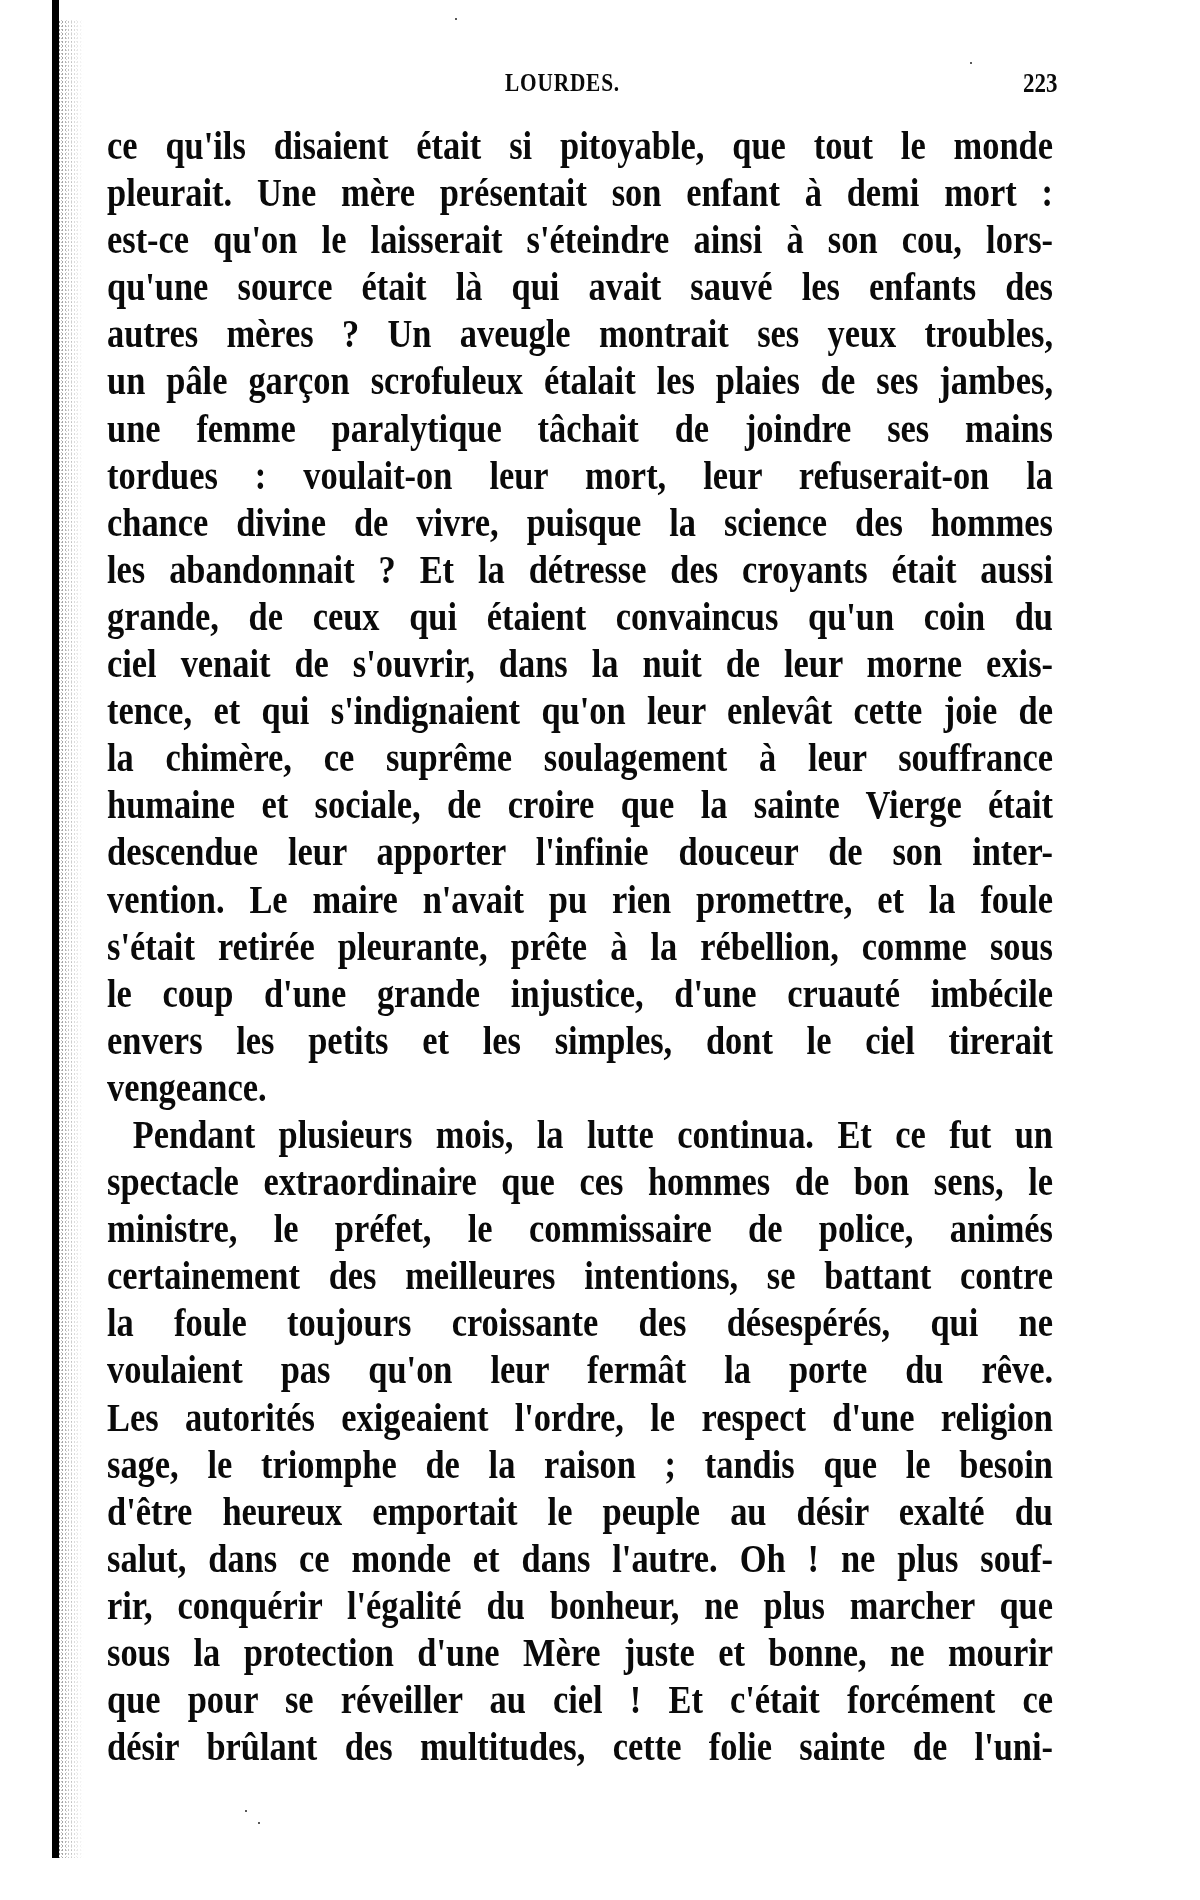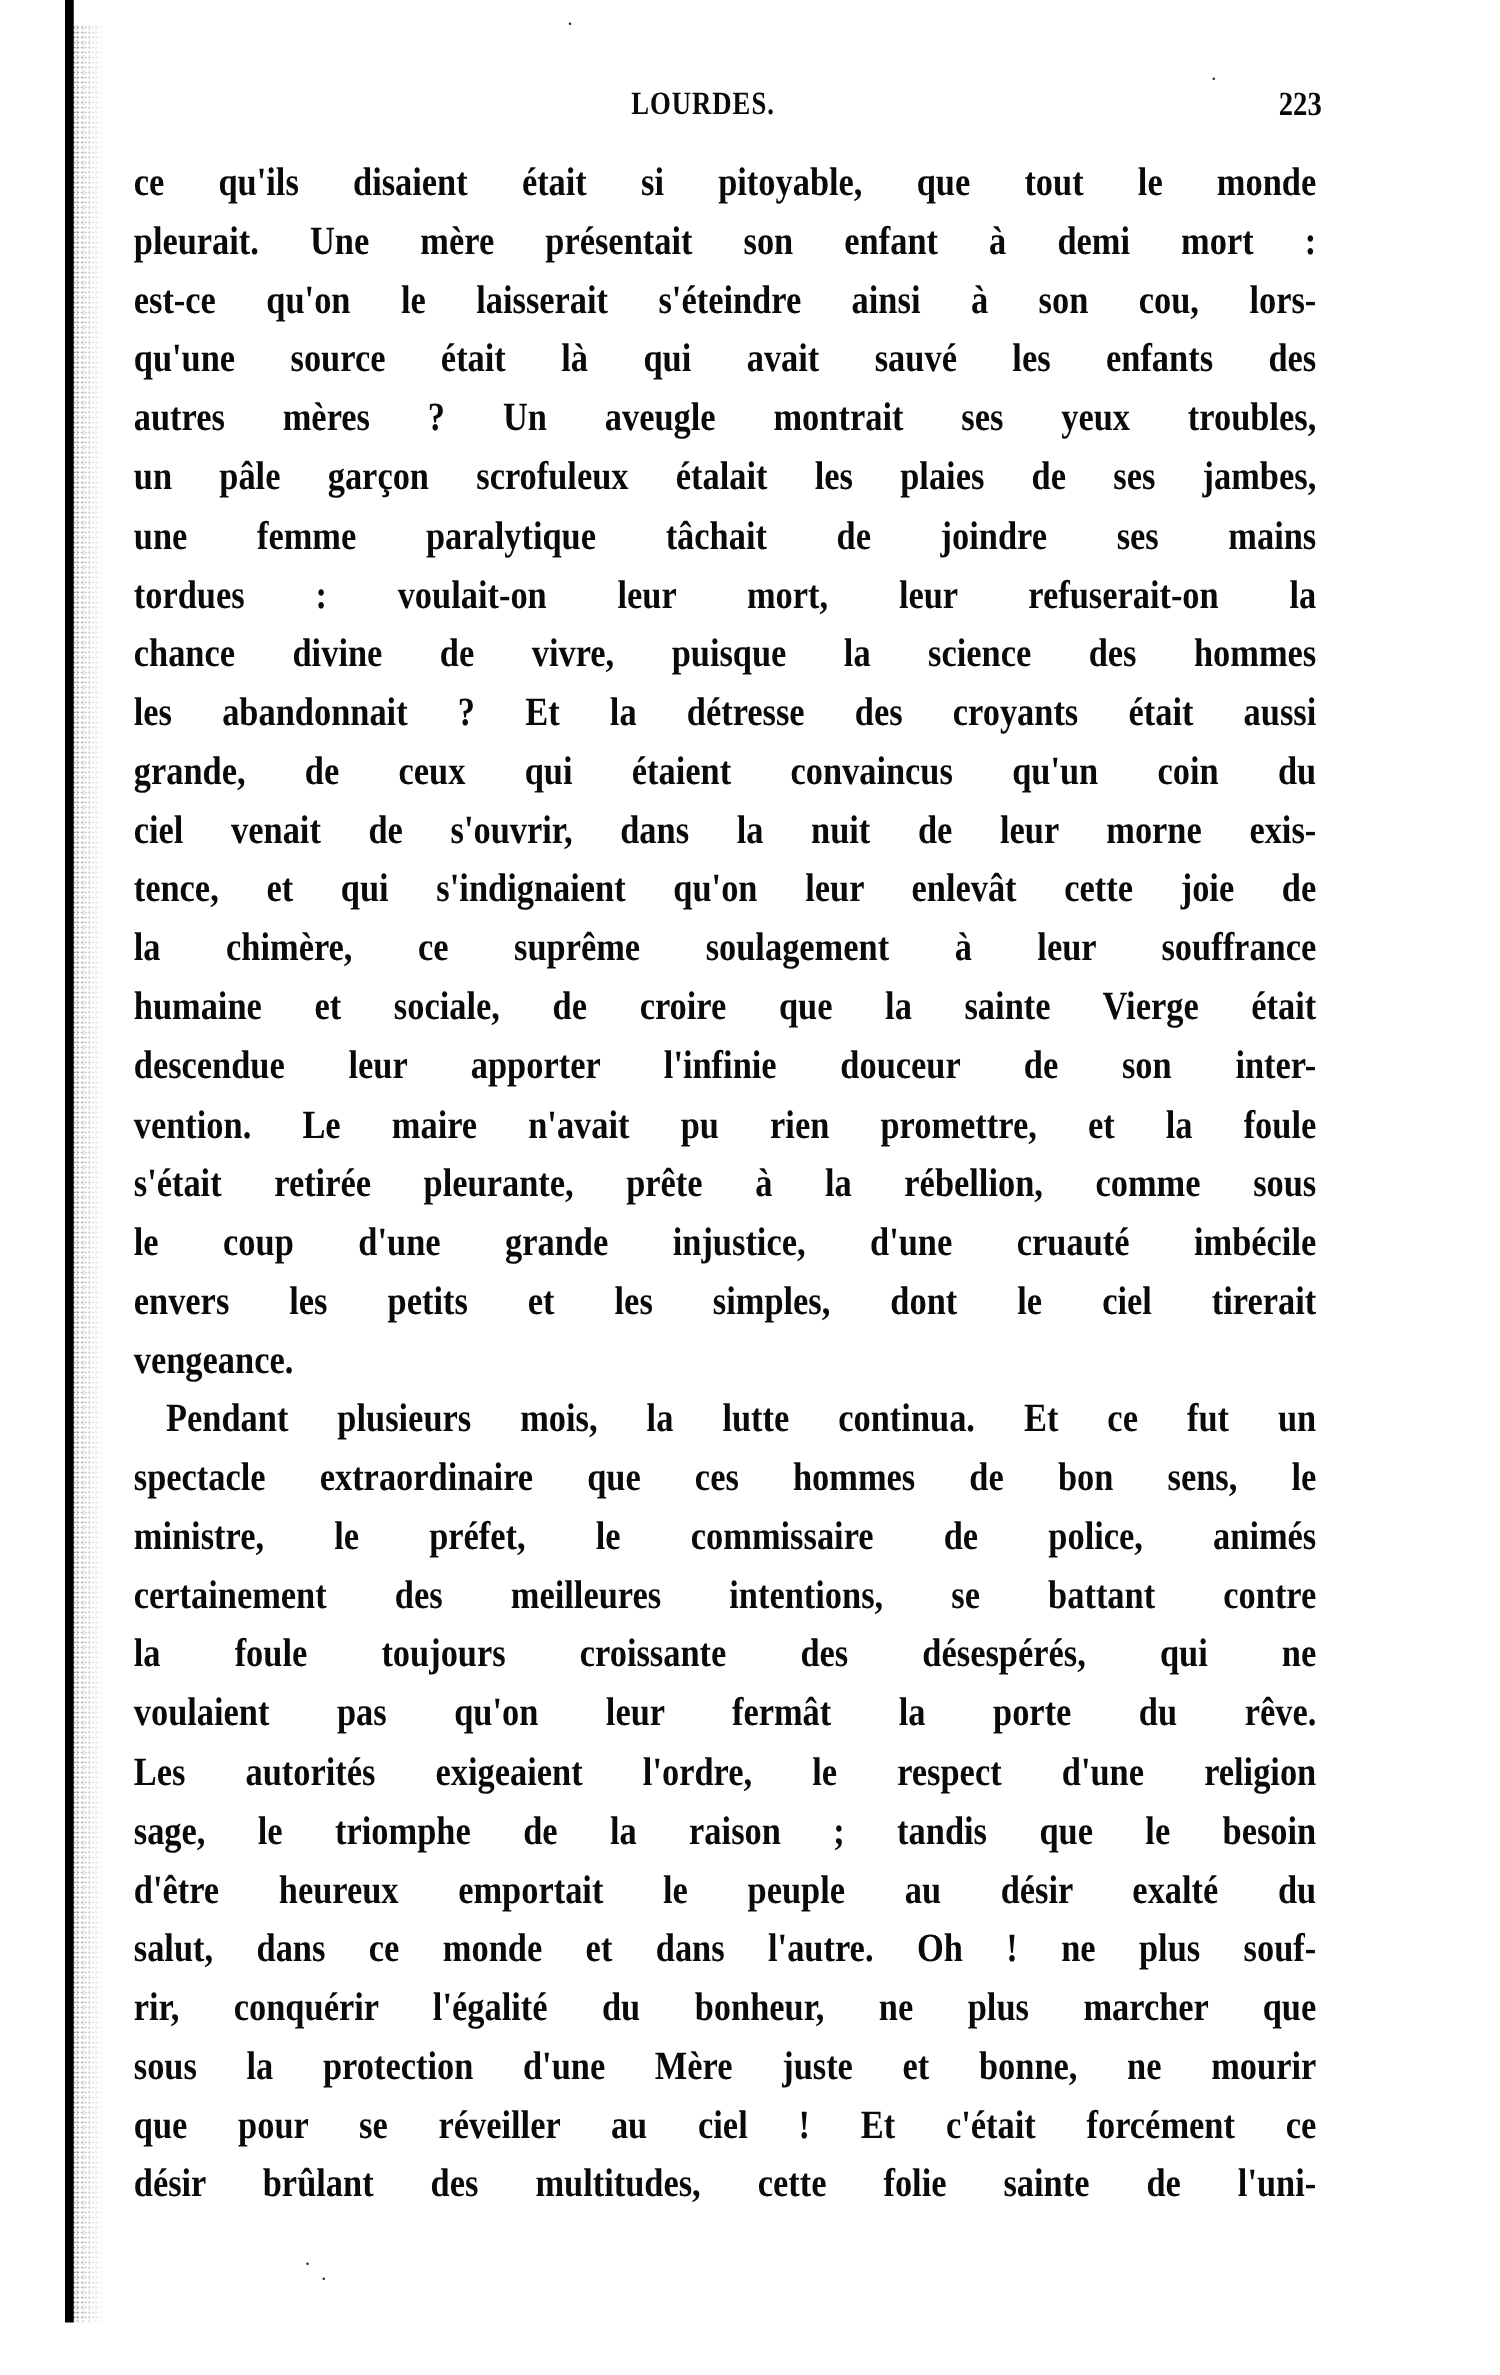--- a/index.html
+++ b/index.html
@@ -63,21 +63,21 @@
       font-weight: bold;
       transform: scaleX(0.85);
       transform-origin: left top;
     }
     .body-text {
       position: absolute;
       left: 107px;
       top: 122px;
       width: 946px;
       font-family: "Liberation Serif", "DejaVu Serif", serif;
-      font-size: 32px;
+      font-size: 40px;
       font-weight: bold;
       line-height: 47.1px;
     }
     .line {
       display: block;
       white-space: nowrap;
       text-align: justify;
       text-align-last: justify;
       height: 47.1px;
       transform: scaleX(0.86);

